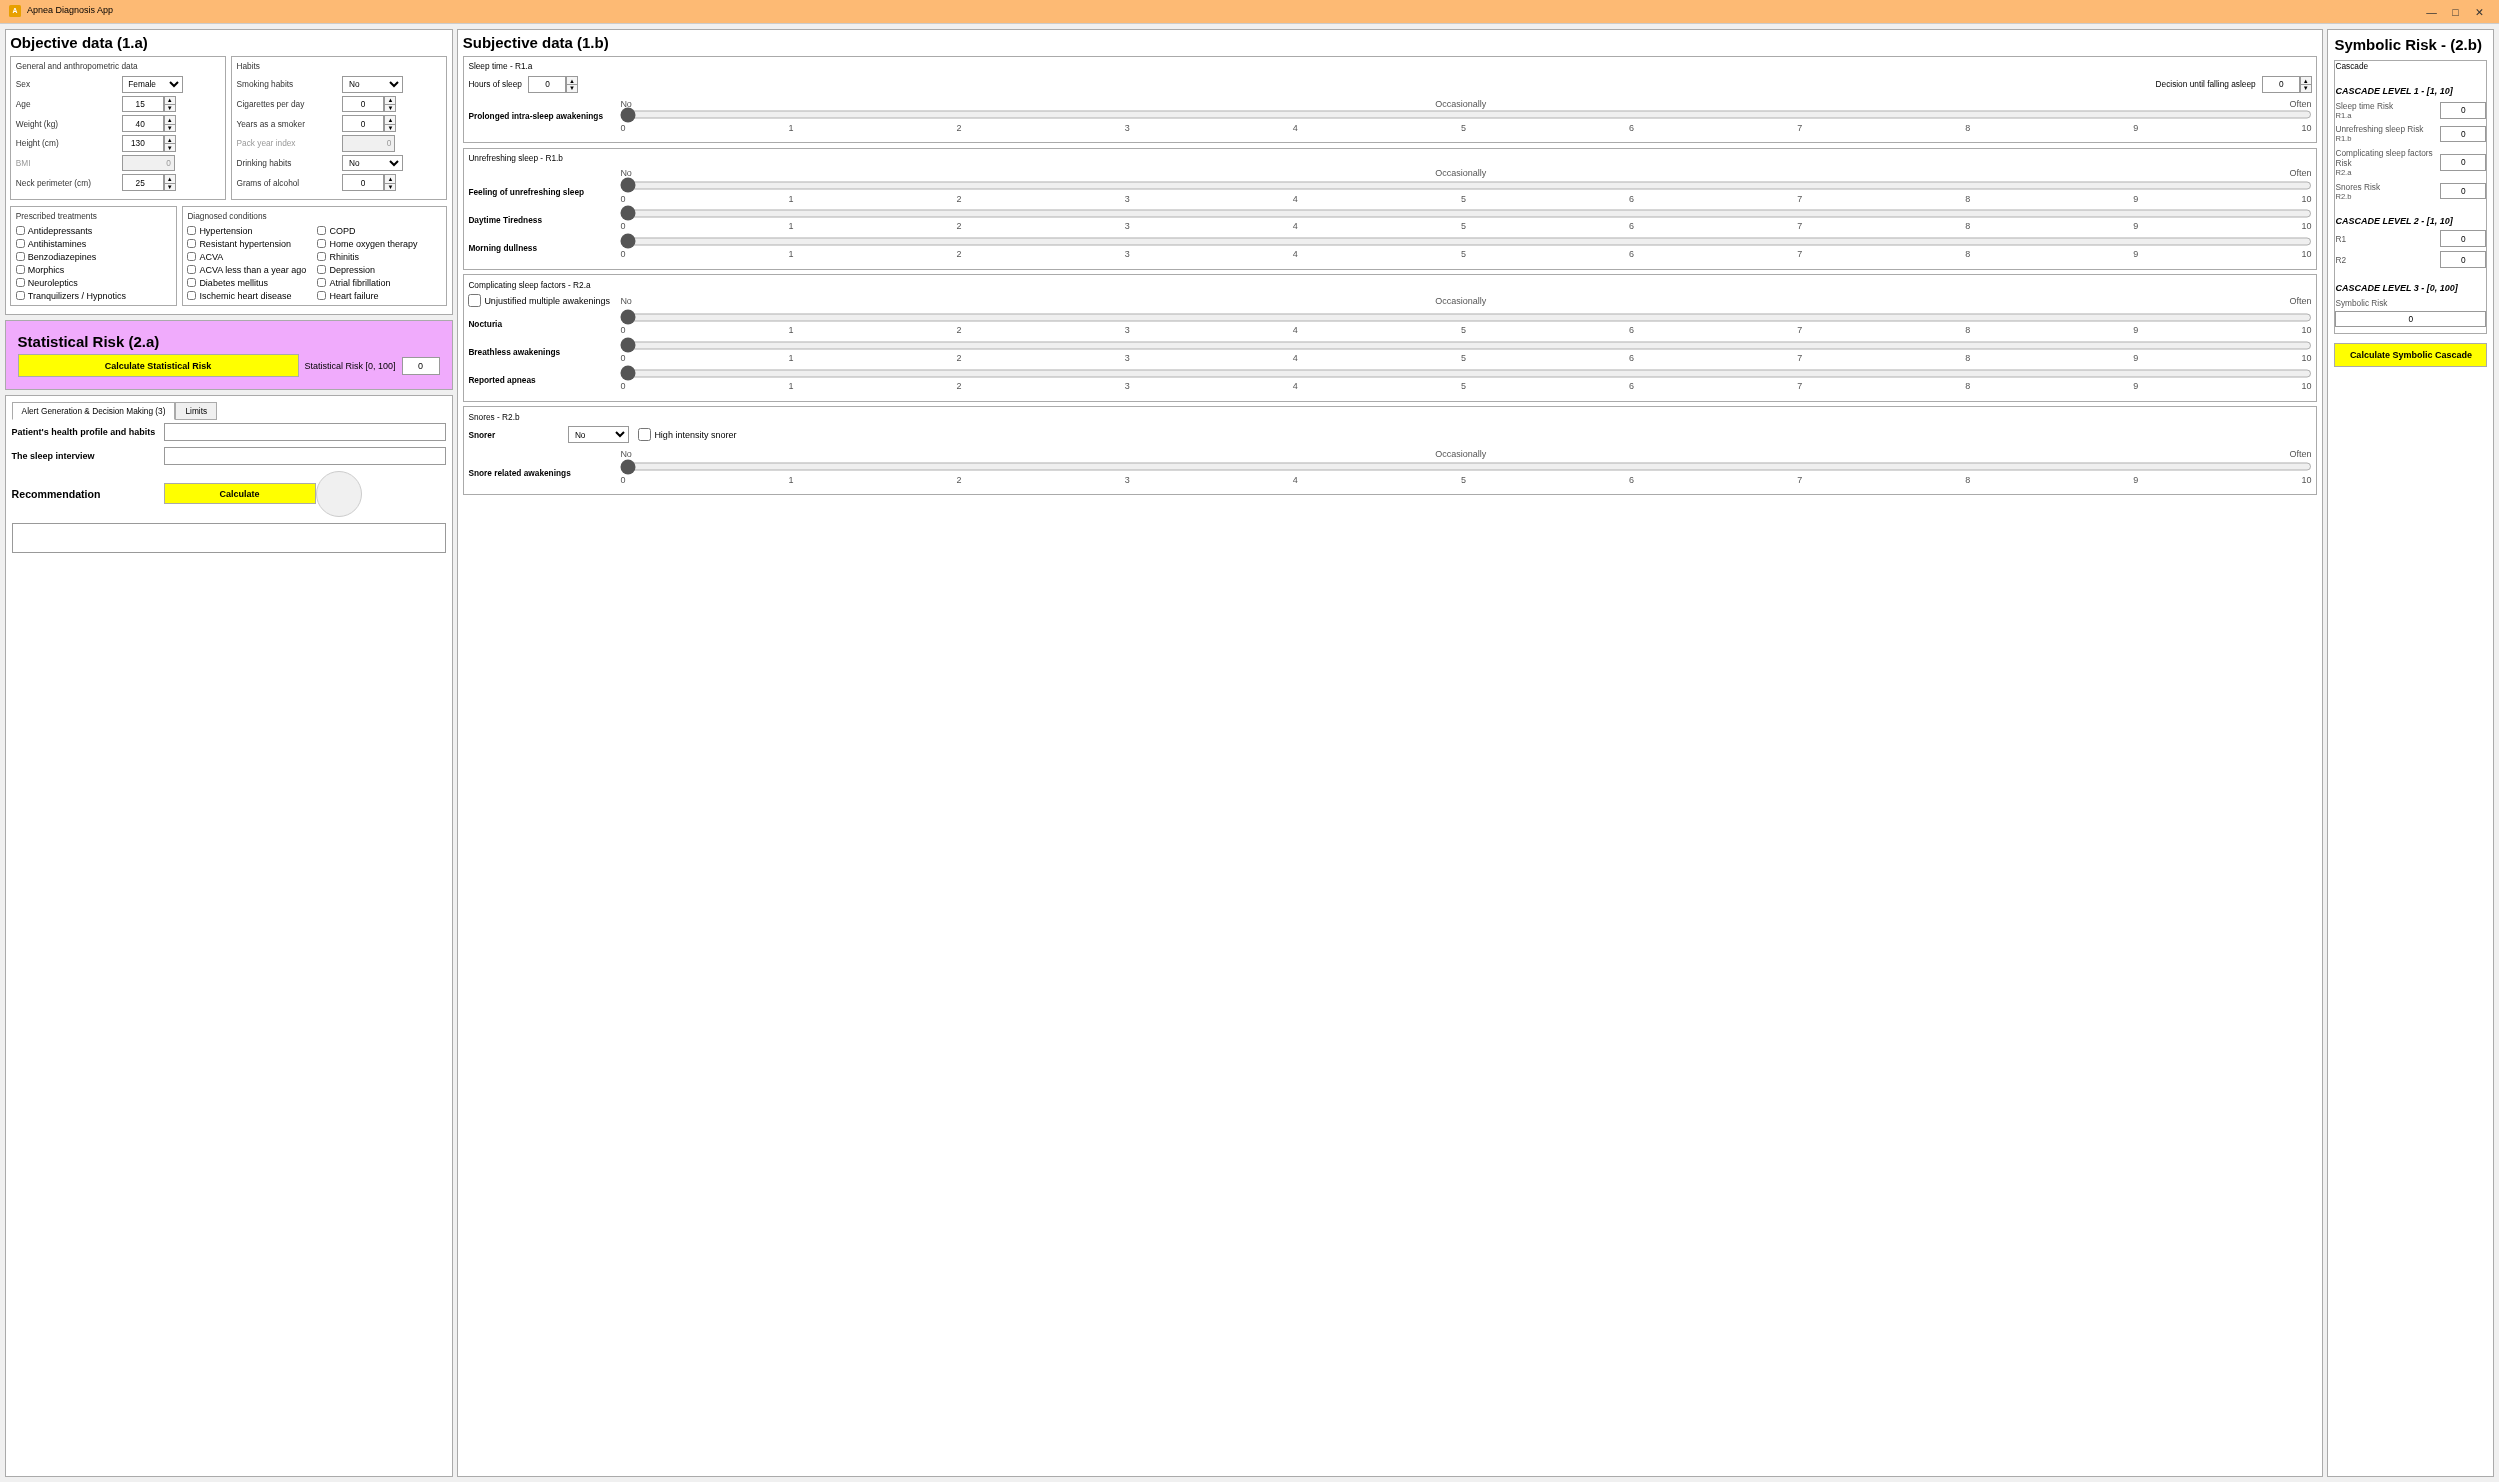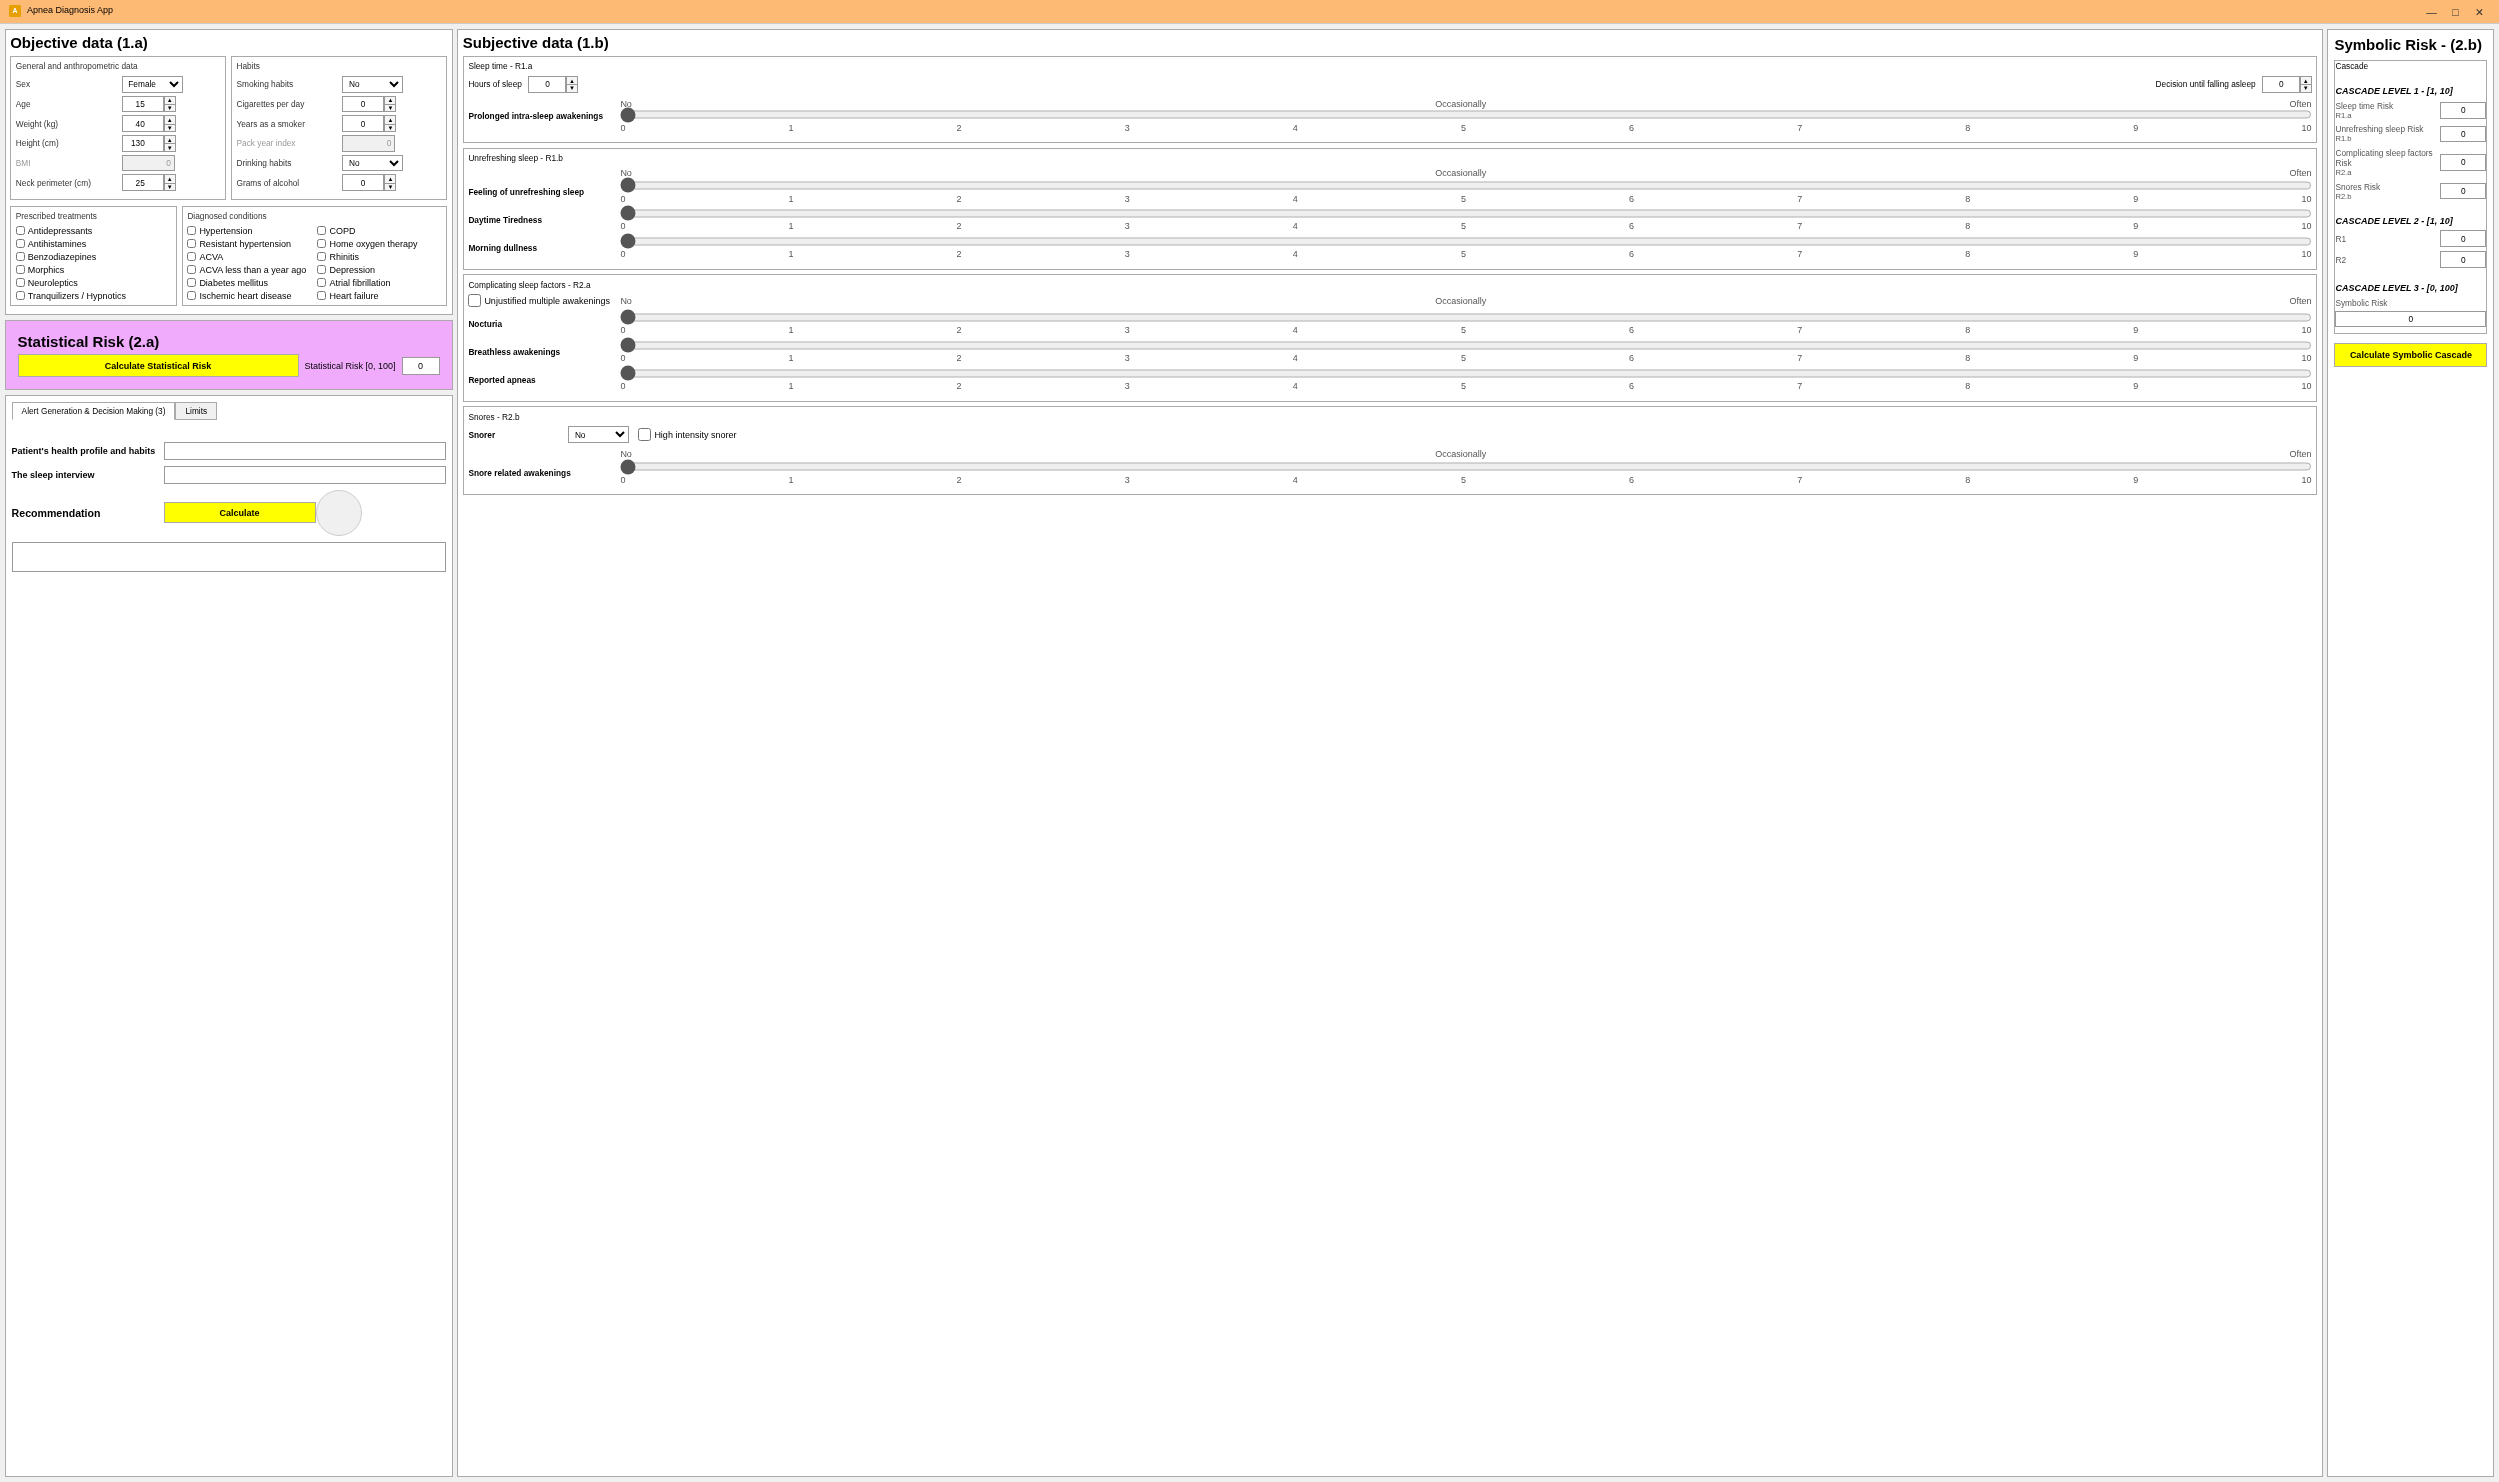--- a/index.html
+++ b/index.html
@@ -29,21 +29,21 @@
     .two-col { display: flex; gap: 4.6px; }
     .checkboxes-grid { display: flex; gap: 6px; }
     .check-col { flex: 1; display: flex; flex-direction: column; gap: 3px; }
     .check-item { display: flex; align-items: center; gap: 3px; font-size: 8.3px; }
     .check-item input[type=checkbox] { width: 9px; height: 9px; }
     .stat-risk-box { border: 0.8px solid #aaa; padding: 12px; background: #f0abfc; }
     .stat-risk-row { display: flex; align-items: center; gap: 6px; }
     .calc-btn-yellow { background: #ffff00; border: 0.8px solid #aaa; padding: 4.6px 12px; cursor: pointer; font-size: 9px; font-weight: bold; flex: 1; height: 23px; }
     .stat-risk-label { font-size: 9px; }
     .stat-risk-input { width: 38px; height: 18px; border: 0.8px solid #999; text-align: center; font-size: 9px; }
-    .tabs-bar { display: flex; gap: 0; margin-bottom: 22px; }
+    .tabs-bar { display: flex; gap: 0; margin-bottom: 3px; }
     .tab { border: 0.8px solid #aaa; padding: 3px 9px; background: #f0f0f0; cursor: pointer; font-size: 8.3px; }
     .tab.active { background: white; border-bottom: 0.8px solid white; }
     .alert-section { border: 0.8px solid #aaa; padding: 6px; background: white; flex: 1; }
     .alert-row { display: flex; align-items: center; margin-bottom: 6px; }
     .alert-label { font-size: 9px; font-weight: bold; width: 152px; }
     .alert-input { flex: 1; height: 18px; border: 0.8px solid #999; }
     .recommendation-row { display: flex; align-items: center; margin-bottom: 6px; }
     .recommendation-label { font-size: 10.6px; font-weight: bold; width: 152px; }
     .rec-bottom { display: flex; align-items: flex-start; gap: 6px; margin-top: 3px; }
     .rec-text-input { flex: 1; height: 30px; border: 0.8px solid #999; }

